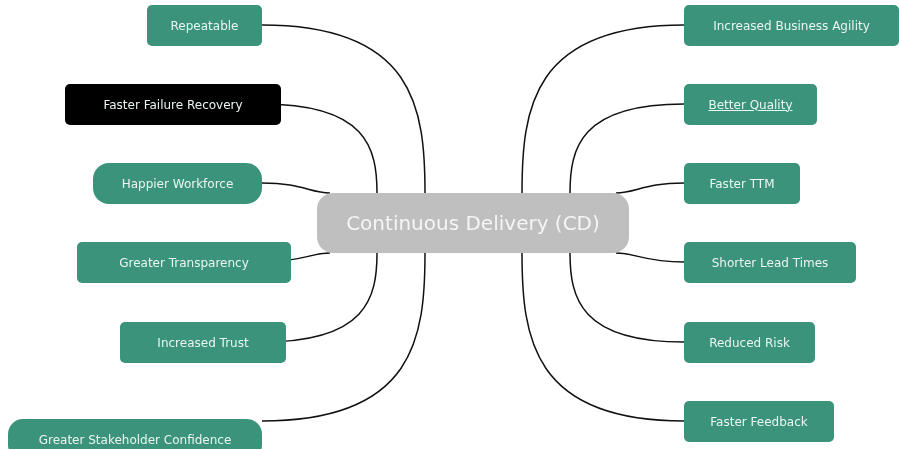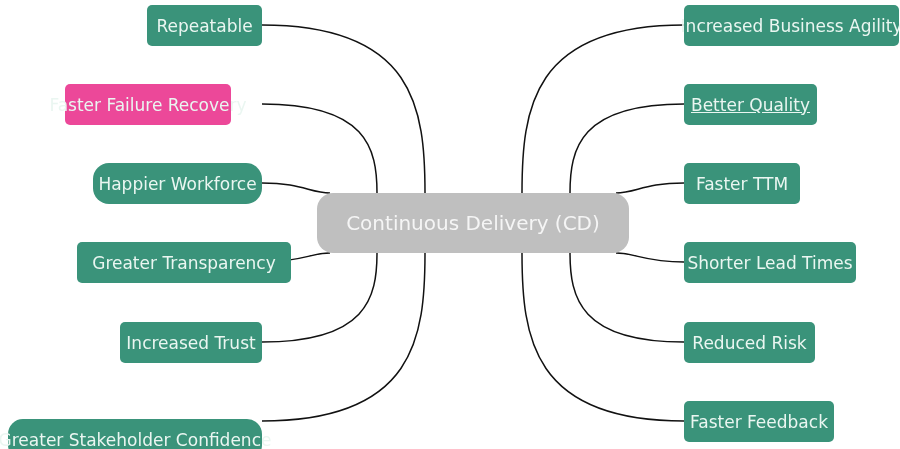--- a/index.html
+++ b/index.html
@@ -2,21 +2,21 @@
 <html><head>
   <meta charset="utf-8">
   <style>
     html, body { margin: 0; padding: 0; background: #ffffff; }
     body { width: 900px; height: 449px; position: relative; overflow: hidden;
            font-family: "DejaVu Sans", sans-serif; }
     #links { position: absolute; left: 0; top: 0; width: 900px; height: 449px; }
     #links path { fill: none; stroke: #111111; stroke-width: 1.5; }
     .node {
       position: absolute; box-sizing: border-box; height: 41px;
-      border-radius: 5px; color: #eaf6f1; font-size: 17px;
+      border-radius: 5px; color: #eaf6f1; font-size: 12px;
       display: flex; align-items: center; justify-content: center;
       white-space: nowrap; cursor: pointer;
     }
     .center {
       position: absolute; box-sizing: border-box;
       left: 317px; top: 193px; width: 312px; height: 60px;
       border-radius: 16px; color: #f5f5f5; font-size: 20px;
       display: flex; align-items: center; justify-content: center;
       cursor: pointer;
     }
@@ -35,24 +35,24 @@
     <path d="M684,104 C580,104 570,148.5 570,193"></path>
     <path d="M684,183 C644,183 636,193 616,193"></path>
     <path d="M684,262 C644,262 636,253 616,253"></path>
     <path d="M684,342 C580,342 570,297.5 570,253"></path>
     <path d="M684,421 C532,421 522,337 522,253"></path>
   </svg>
 
 <div class="center" style="background: rgb(191, 191, 191);">Continuous Delivery (CD)</div>
 
 <div class="node" style="left: 147px; top: 5px; width: 115px; background: rgb(58, 147, 122);">Repeatable</div>
-<div class="node" style="left: 65px; top: 84px; width: 166px; background: #ec4899;">Faster Failure Recovery</div>
+<div class="node" style="left: 65px; top: 84px; width: 216px; background: #000000;">Faster Failure Recovery</div>
 <div class="node" style="left: 93px; top: 163px; width: 169px; background: rgb(58, 147, 122); border-radius: 16px;">Happier Workforce</div>
 <div class="node" style="left: 77px; top: 242px; width: 214px; background: rgb(58, 147, 122);">Greater Transparency</div>
-<div class="node" style="left: 120px; top: 322px; width: 142px; background: rgb(58, 147, 122);">Increased Trust</div>
+<div class="node" style="left: 120px; top: 322px; width: 166px; background: rgb(58, 147, 122);">Increased Trust</div>
 <div class="node" style="left: 8px; top: 419px; width: 254px; background: rgb(58, 147, 122); border-radius: 15px;">Greater Stakeholder Confidence</div>
 
 <div class="node" style="left: 684px; top: 5px; width: 215px; background: rgb(58, 147, 122);">Increased Business Agility</div>
 <div class="node" style="left: 684px; top: 84px; width: 133px; background: rgb(58, 147, 122); text-decoration: underline;">Better Quality</div>
 <div class="node" style="left: 684px; top: 163px; width: 116px; background: rgb(58, 147, 122);">Faster TTM</div>
 <div class="node" style="left: 684px; top: 242px; width: 172px; background: rgb(58, 147, 122); text-align: center;">Shorter Lead Times</div>
 <div class="node" style="left: 684px; top: 322px; width: 131px; background: rgb(58, 147, 122);">Reduced Risk</div>
 <div class="node" style="left: 684px; top: 401px; width: 150px; background: rgb(58, 147, 122);">Faster Feedback</div>
 
 </body></html>

